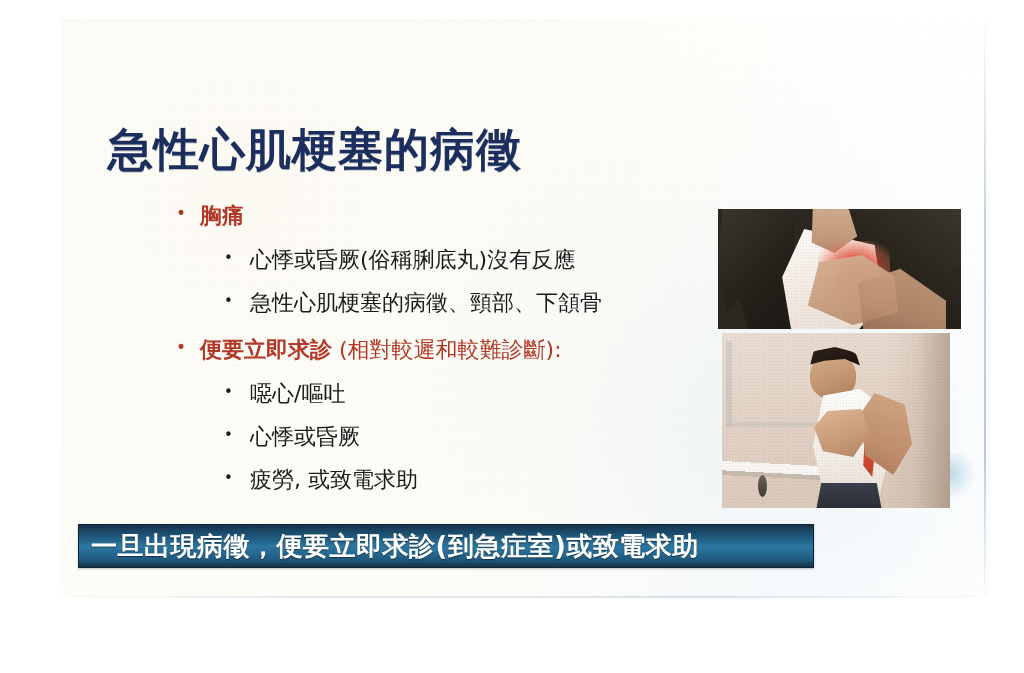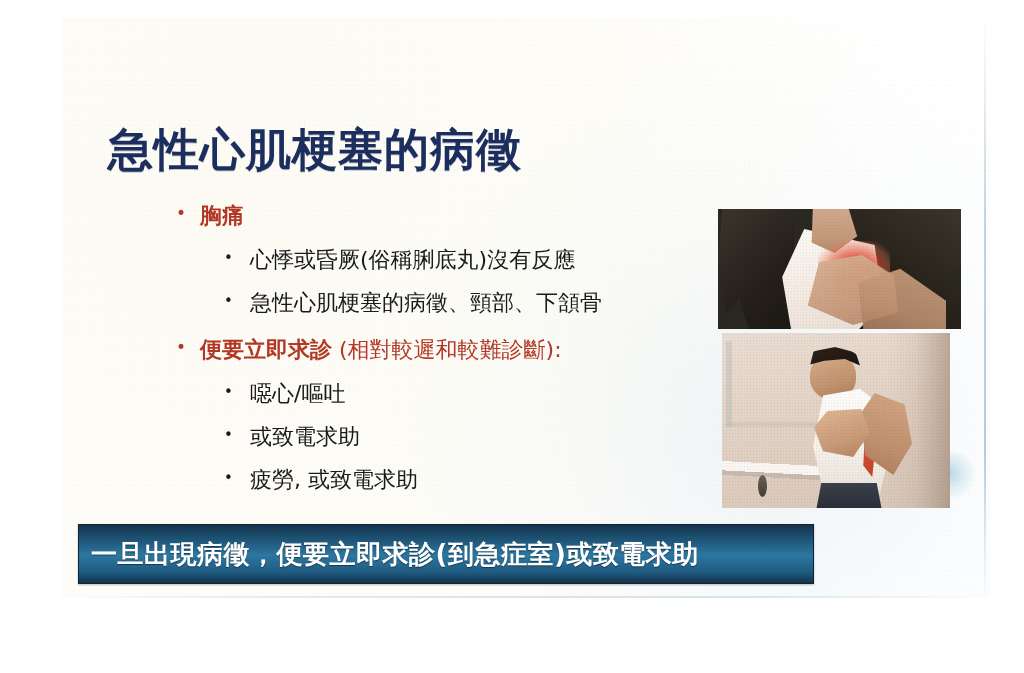--- a/index.html
+++ b/index.html
@@ -142,21 +142,21 @@
   }
   .gap-a { height: 10px; }
   .gap-b { height: 4px; }
 
   
   .banner {
     position: absolute;
     left: 78px;
     top: 524px;
     width: 736px;
-    height: 60px;
+    height: 44px;
     background: linear-gradient(180deg, #16334d 0%, #1b4b6b 18%, #2c77a0 52%, #1f5a80 82%, #143349 100%);
     border: 1px solid #0f2537;
     box-shadow: 0 1px 2px rgba(0,0,0,0.25);
     display: flex;
     align-items: center;
     box-sizing: border-box;
     padding-left: 12px;
   }
   .banner-text {
     color: #ffffff;
@@ -333,21 +333,21 @@
       <span class="dot">•</span>
       <span class="txt"><span>便要立即求診</span><span class="light"> (相對較遲和較難診斷):</span></span>
     </div>
     <div class="gap-b"></div>
     <div class="row lvl2">
       <span class="dot">•</span>
       <span class="txt">噁心/嘔吐</span>
     </div>
     <div class="row lvl2">
       <span class="dot">•</span>
-      <span class="txt">或致電求助</span>
+      <span class="txt">心悸或昏厥</span>
     </div>
     <div class="row lvl2">
       <span class="dot">•</span>
       <span class="txt">疲勞, 或致電求助</span>
     </div>
 
   </div>
 
   <div class="photo photo-top">
     <div class="pt-suit-l"></div>

